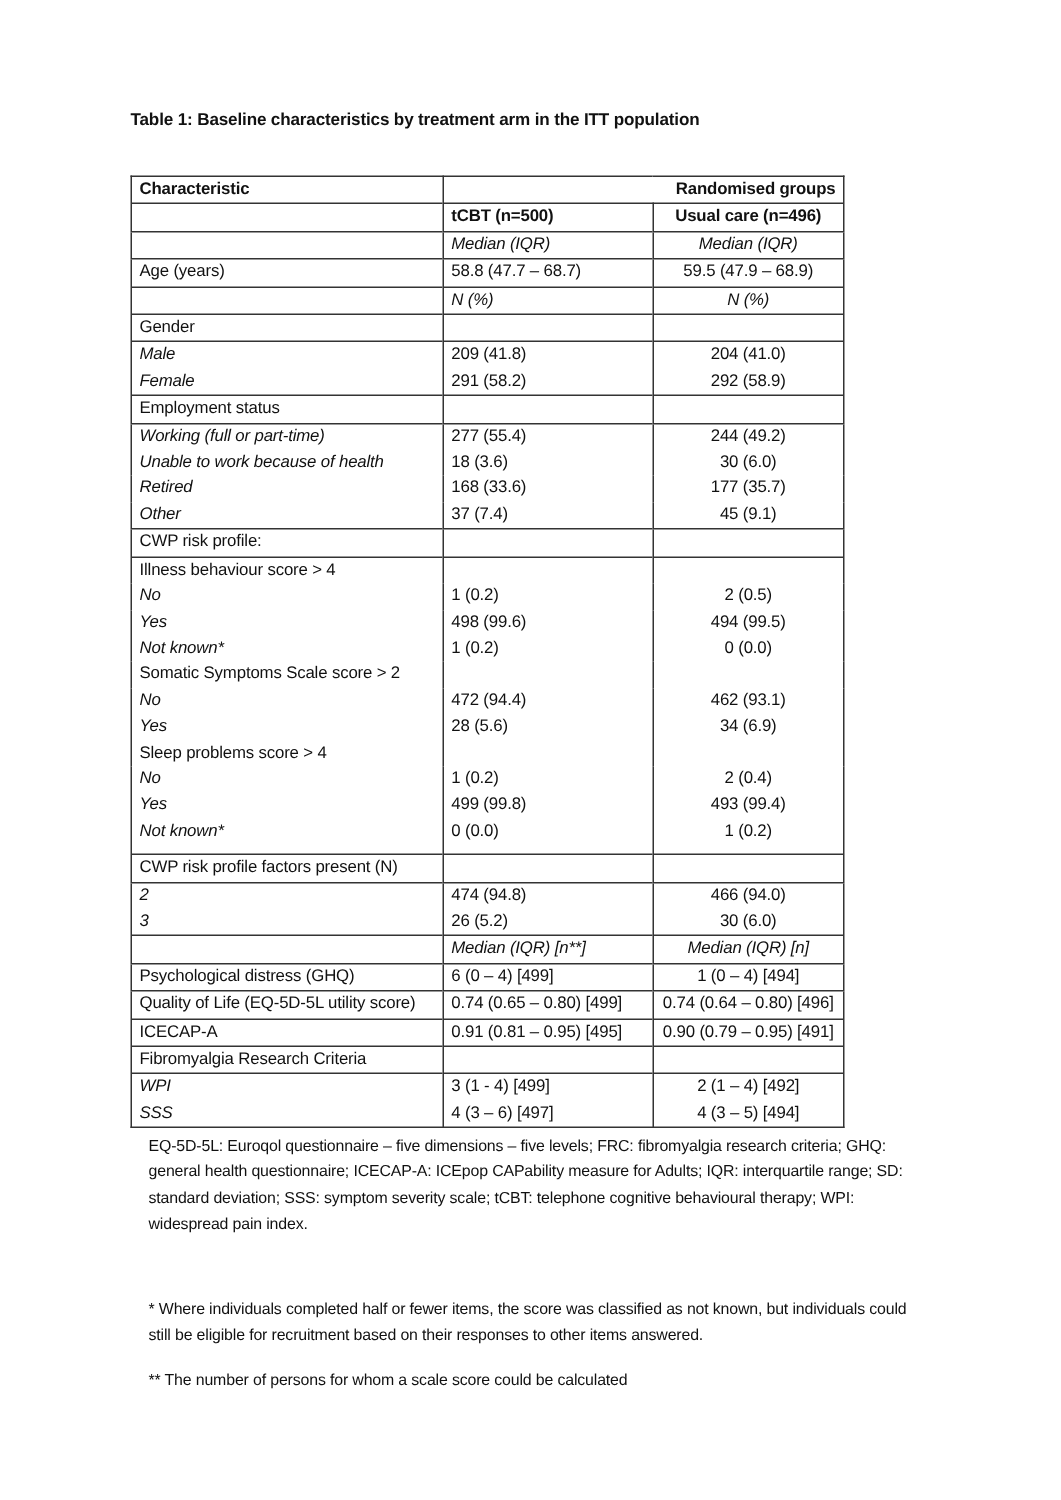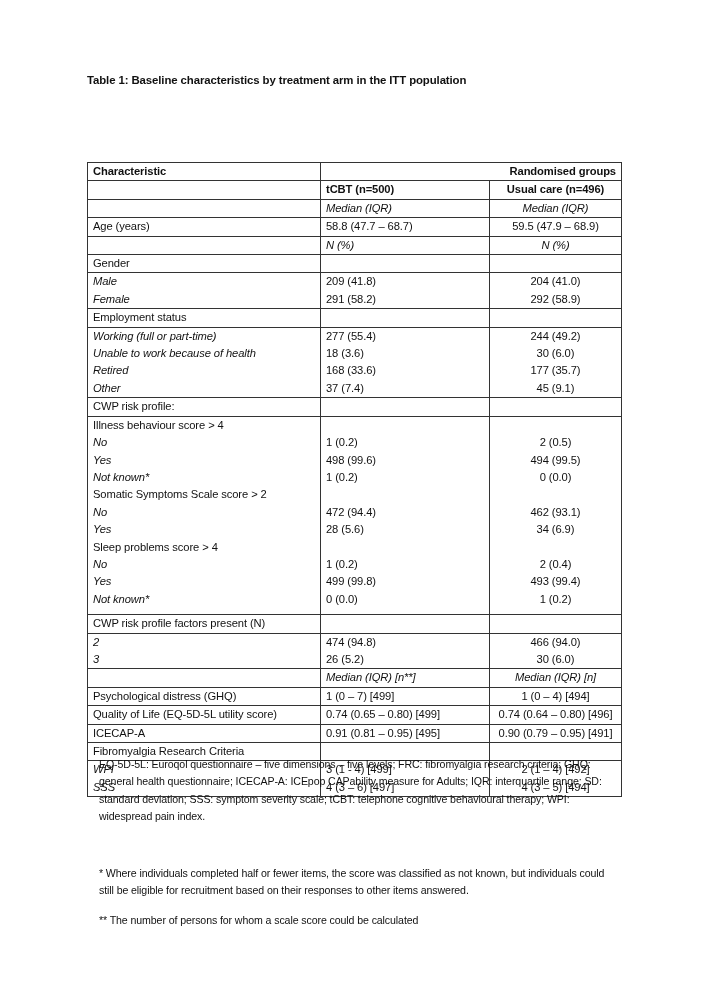--- a/index.html
+++ b/index.html
@@ -6,22 +6,22 @@
   body {
     width: 707px; height: 1000px; position: relative; overflow: hidden;
     font-family: "Liberation Sans", sans-serif; color: #111;
   }
   .caption {
     position: absolute; left: 87px; top: 74px;
     font-size: 11.4px; font-weight: bold; letter-spacing: -0.1px;
   }
   table.main {
     position: absolute; left: 87px; top: 117px;
-    width: 535px; border-collapse: collapse;
-    font-size: 11.2px; letter-spacing: -0.1px; margin-top: 45px;
+    width: 476px; border-collapse: collapse;
+    font-size: 11.2px; letter-spacing: -0.1px;
   }
   table.main td {
     border-left: 1px solid #333; border-right: 1px solid #333;
     padding: 0 5px; height: 17.4px; line-height: 17.4px; white-space: nowrap;
   }
   table.main tr.bt td { border-top: 1px solid #333; }
   table.main tr.last td { border-bottom: 1px solid #333; }
   td.c1 { width: 222px; }
   td.c2 { width: 158px; text-align: left; }
   td.c3 { width: 121px; text-align: center; }
@@ -186,21 +186,21 @@
     <td class="c2">26 (5.2)</td>
     <td class="c3">30 (6.0)</td>
   </tr>
   <tr class="bt">
     <td class="c1"></td>
     <td class="c2 it">Median (IQR) [n**]</td>
     <td class="c3 it">Median (IQR) [n]</td>
   </tr>
   <tr class="bt">
     <td class="c1">Psychological distress (GHQ)</td>
-    <td class="c2">1 (0 – 7) [499]</td>
+    <td class="c2">6 (0 – 4) [499]</td>
     <td class="c3">1 (0 – 4) [494]</td>
   </tr>
   <tr class="bt">
     <td class="c1">Quality of Life (EQ-5D-5L utility score)</td>
     <td class="c2">0.74 (0.65 – 0.80) [499]</td>
     <td class="c3">0.74 (0.64 – 0.80) [496]</td>
   </tr>
   <tr class="bt">
     <td class="c1">ICECAP-A</td>
     <td class="c2">0.91 (0.81 – 0.95) [495]</td>

